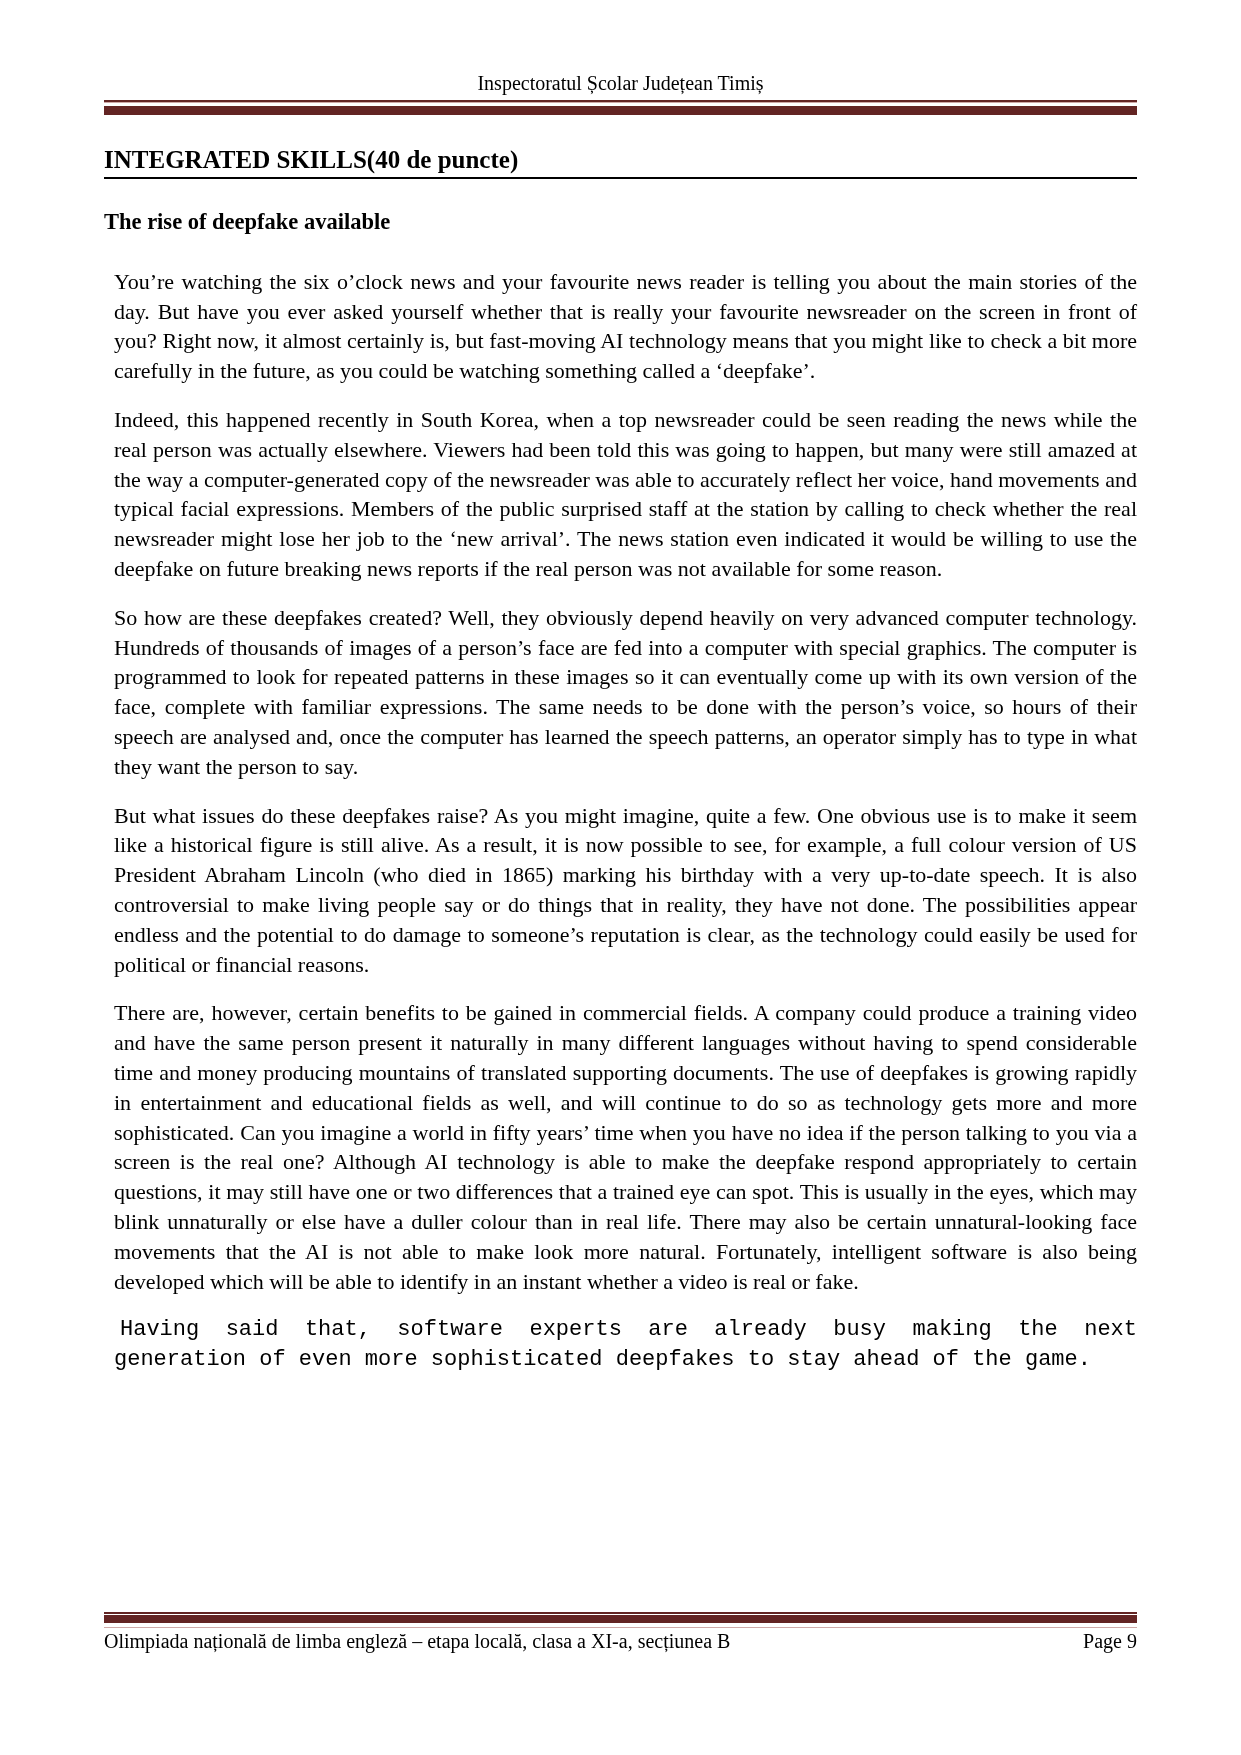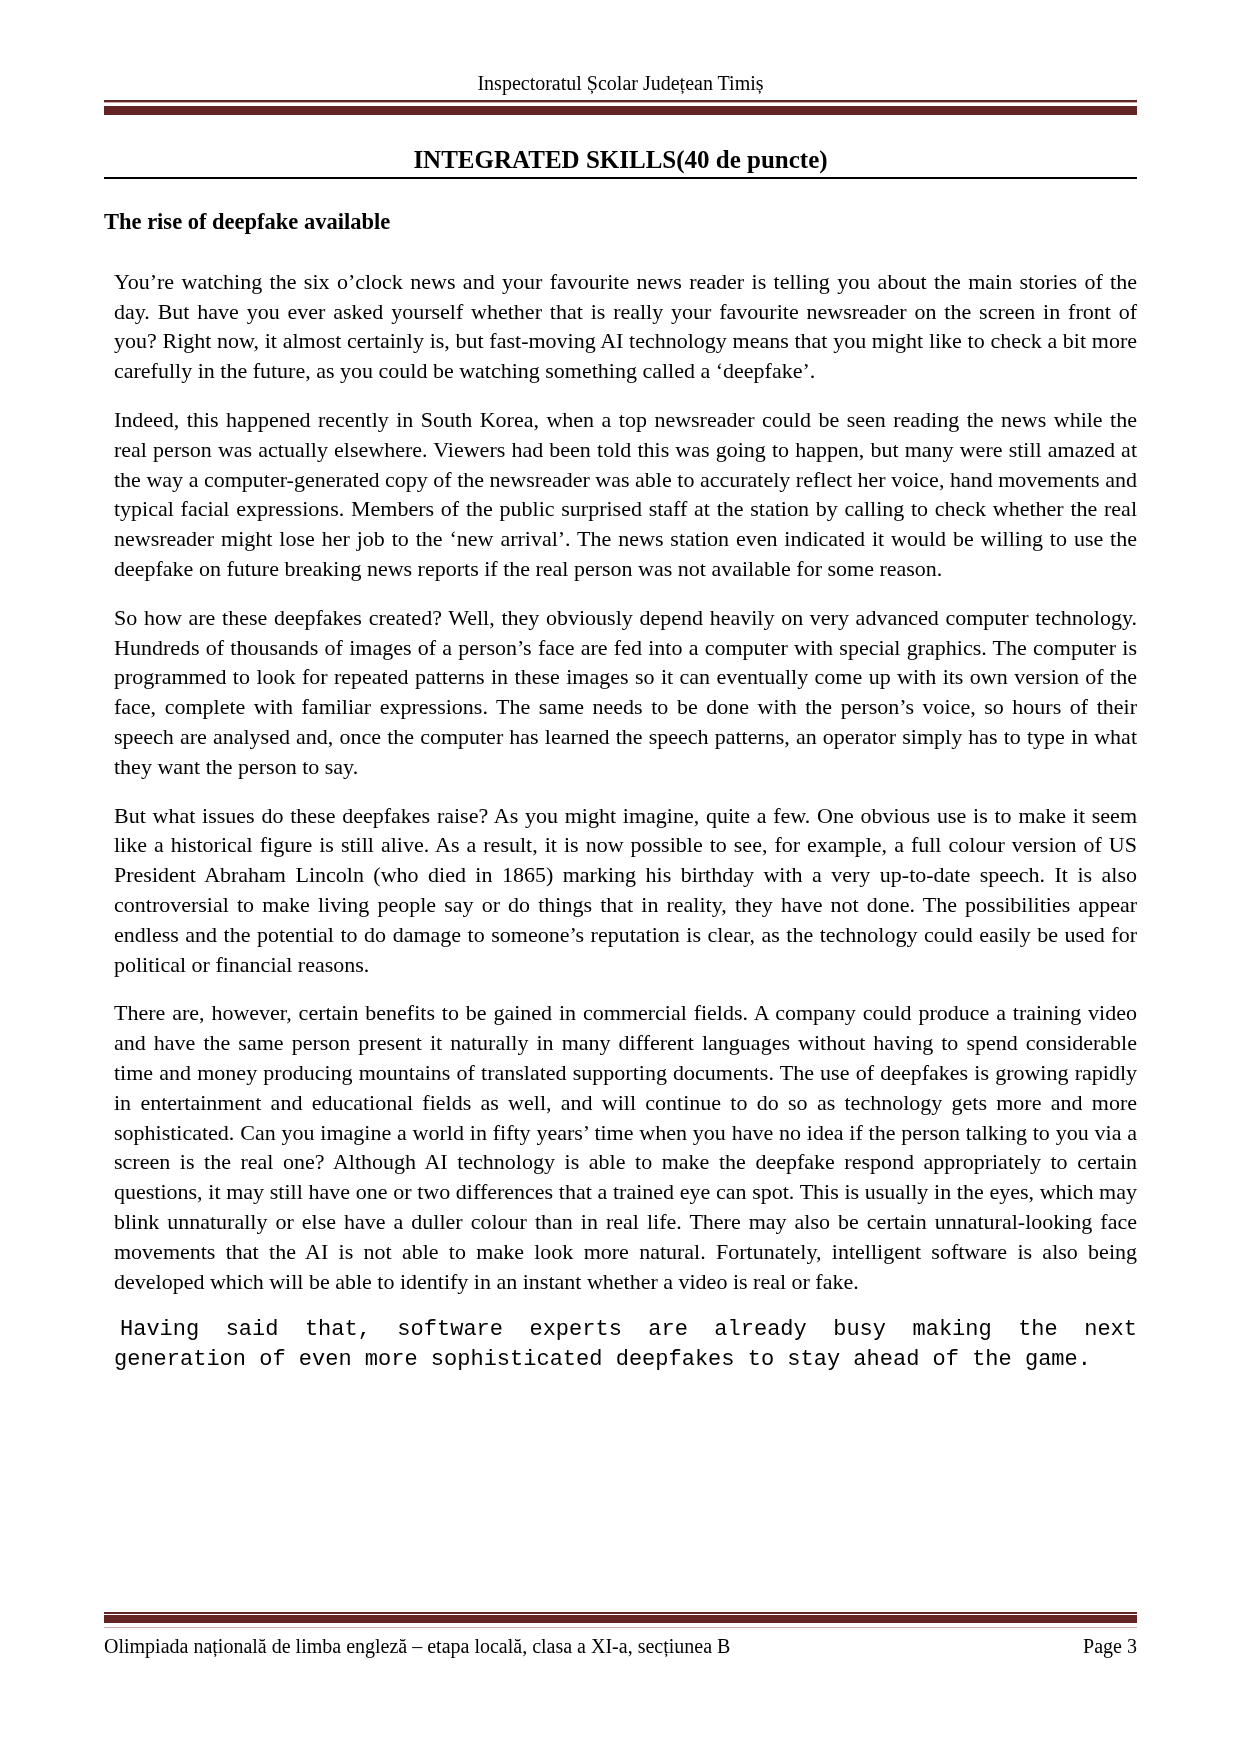--- a/index.html
+++ b/index.html
@@ -26,21 +26,21 @@
   }
   .rule-stack { width: 100%; margin-top: 4px; }
   .rule-stack .seg { width: 100%; }
   .seg.accent { background: var(--accent, #632423); }
   .seg.light  { background: var(--accent-light, #cfa9a7); }
   .seg.blank  { background: transparent; }
   
   .section-bar {
     margin-top: 30px;
     display: flex;
-    justify-content: center;
+    justify-content: flex-start;
     align-items: baseline;
     font-weight: bold;
     font-size: 25px;
     line-height: 30px;
     border-bottom: 2px solid #000000;
     padding-bottom: 2px;
   }
   
   .instruction {
     margin-top: 30px;
@@ -69,21 +69,20 @@
     position: absolute;
     left: 104px; right: 104px;
     top: 1612px;
   }
   .footer-row {
     display: flex;
     justify-content: space-between;
     align-items: baseline;
     font-size: 20px;
     line-height: 26px;
-    margin-top: 5px;
   }
 </style>
 </head>
 <body>
 
 <div class="page">
 
   <div class="doc-header">
     <div class="doc-header-title">Inspectoratul Școlar Județean Timiș</div>
     <div class="rule-stack">
@@ -114,17 +113,17 @@
   <div class="doc-footer">
     <div class="rule-stack" style="margin-top:0">
       <div class="seg accent" style="height:2px"></div>
       <div class="seg blank" style="height:1px"></div>
       <div class="seg accent" style="height:8px"></div>
       <div class="seg blank" style="height:4px"></div>
       <div class="seg light" style="height:1px"></div>
     </div>
     <div class="footer-row">
       <span>Olimpiada națională de limba engleză – etapa locală, clasa a XI-a, secțiunea B</span>
-      <span>Page 3</span>
+      <span>Page 9</span>
     </div>
   </div>
 
 </div>
 
 </body></html>

